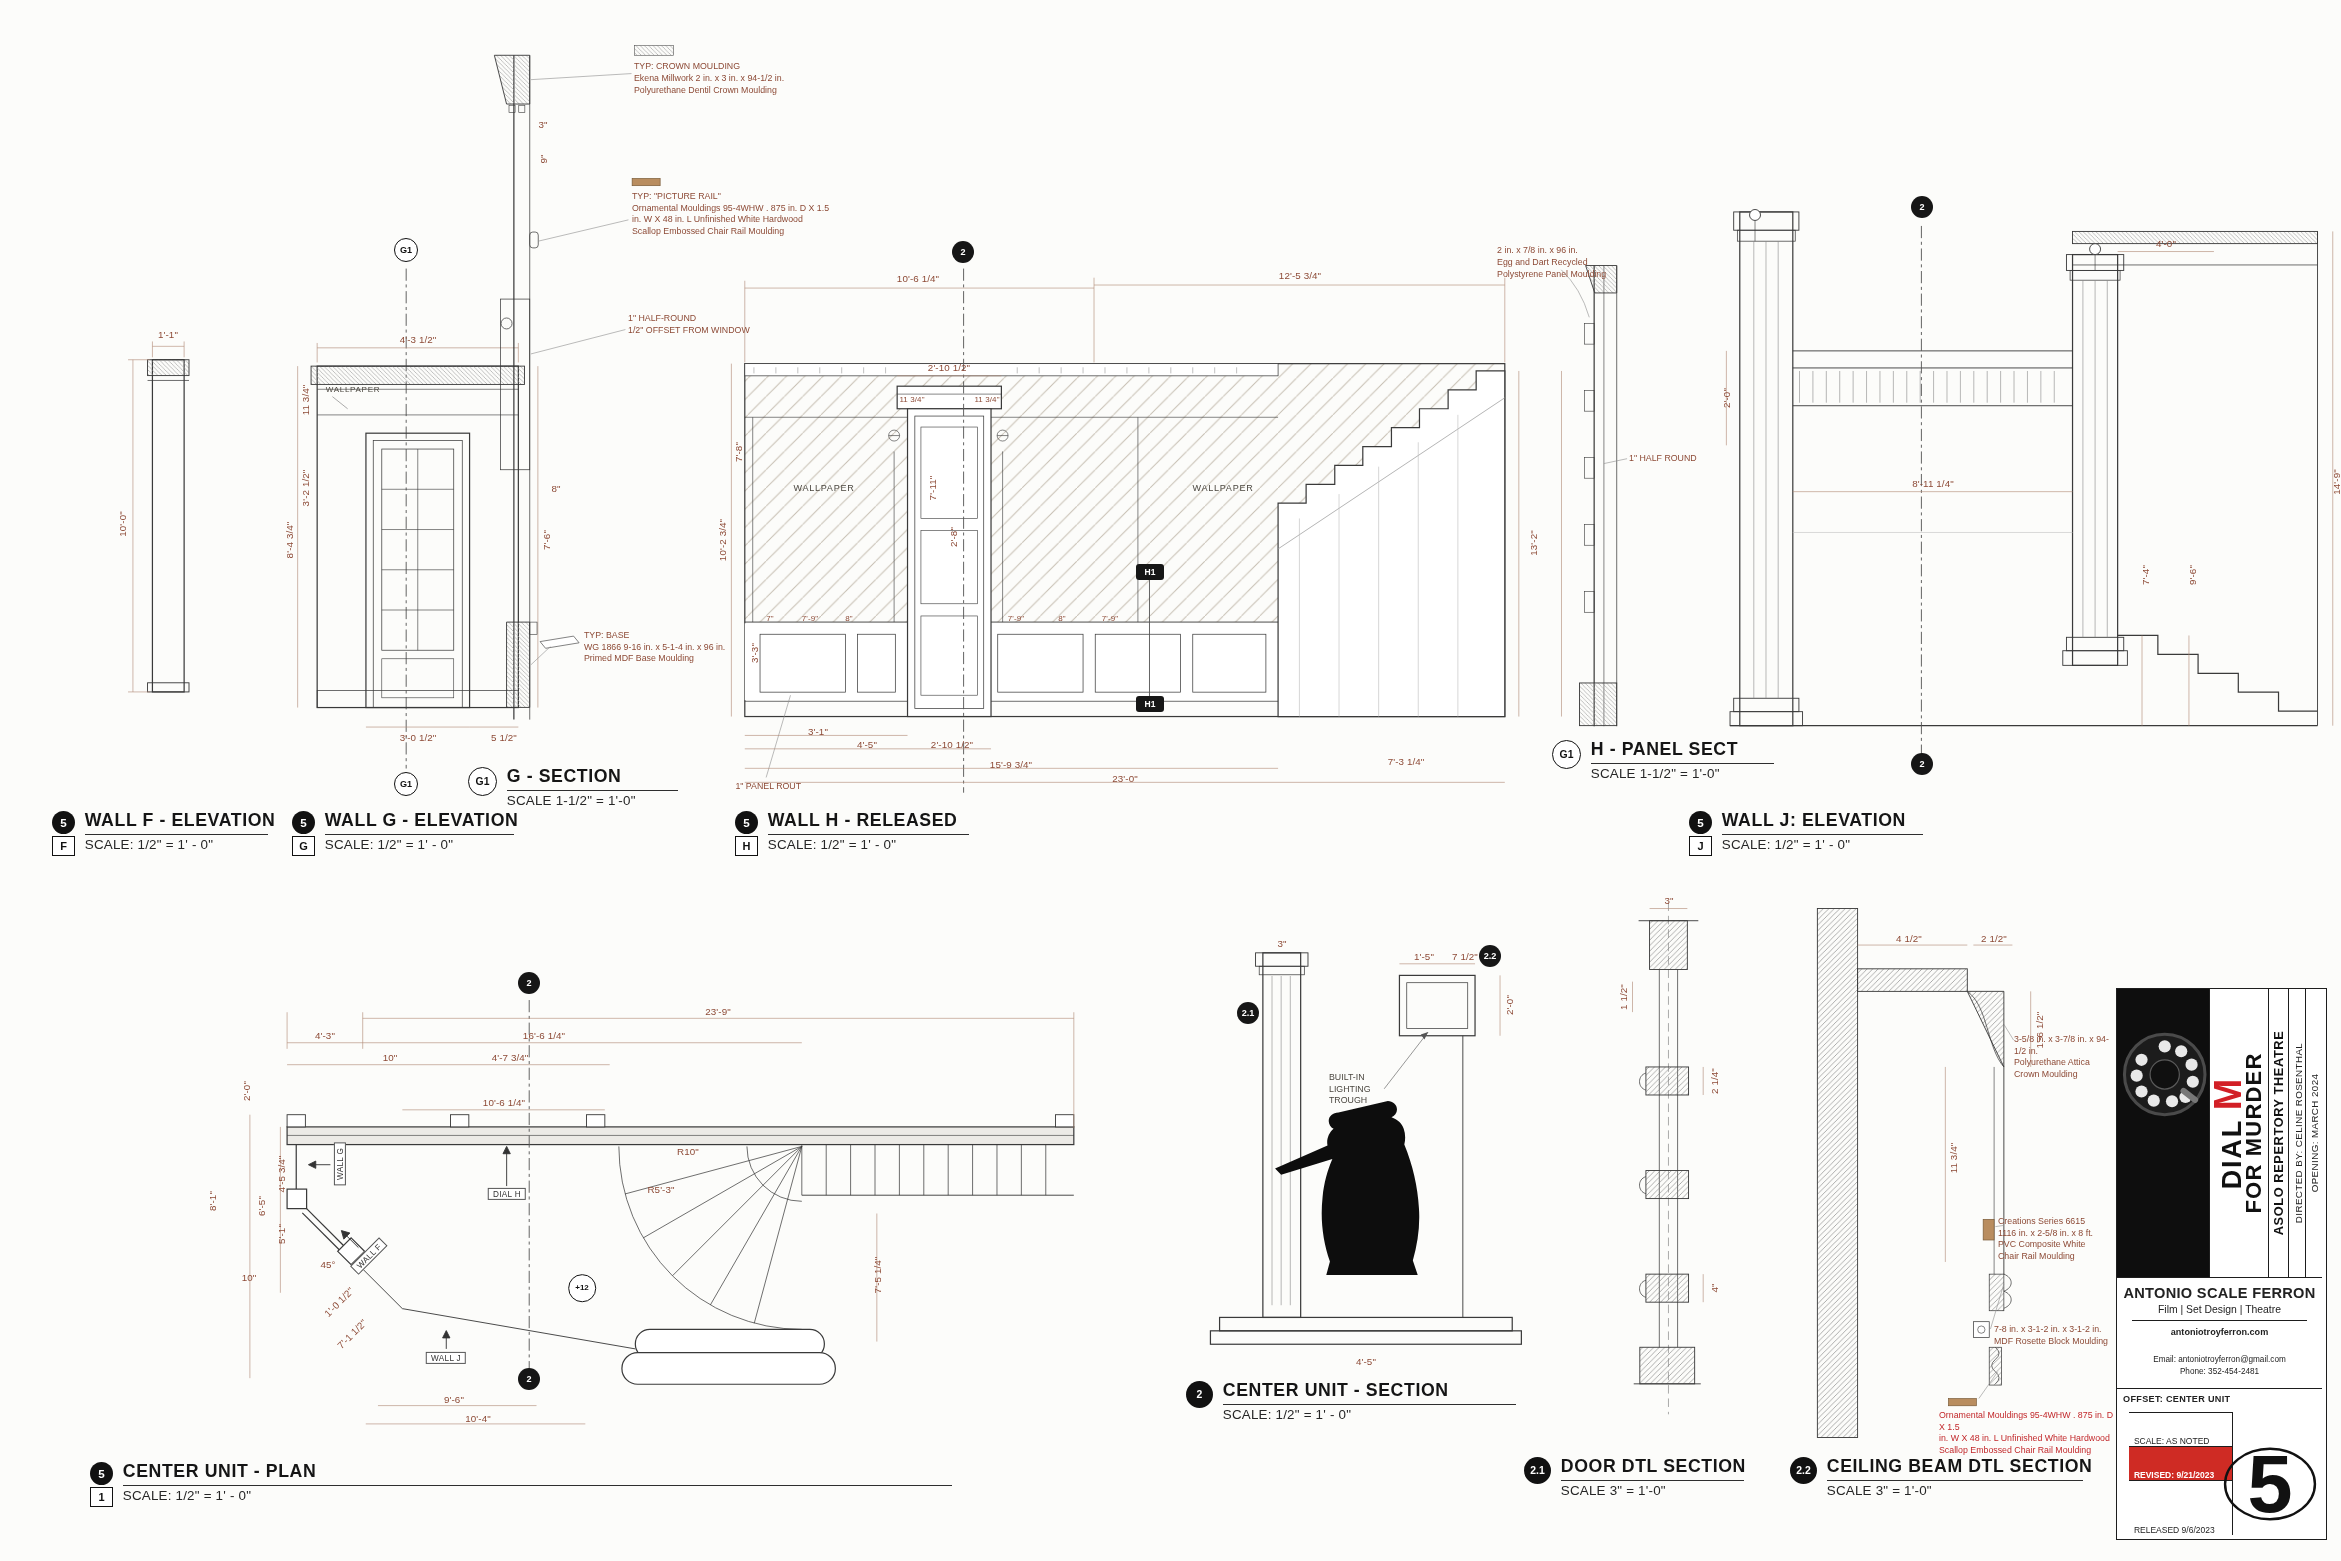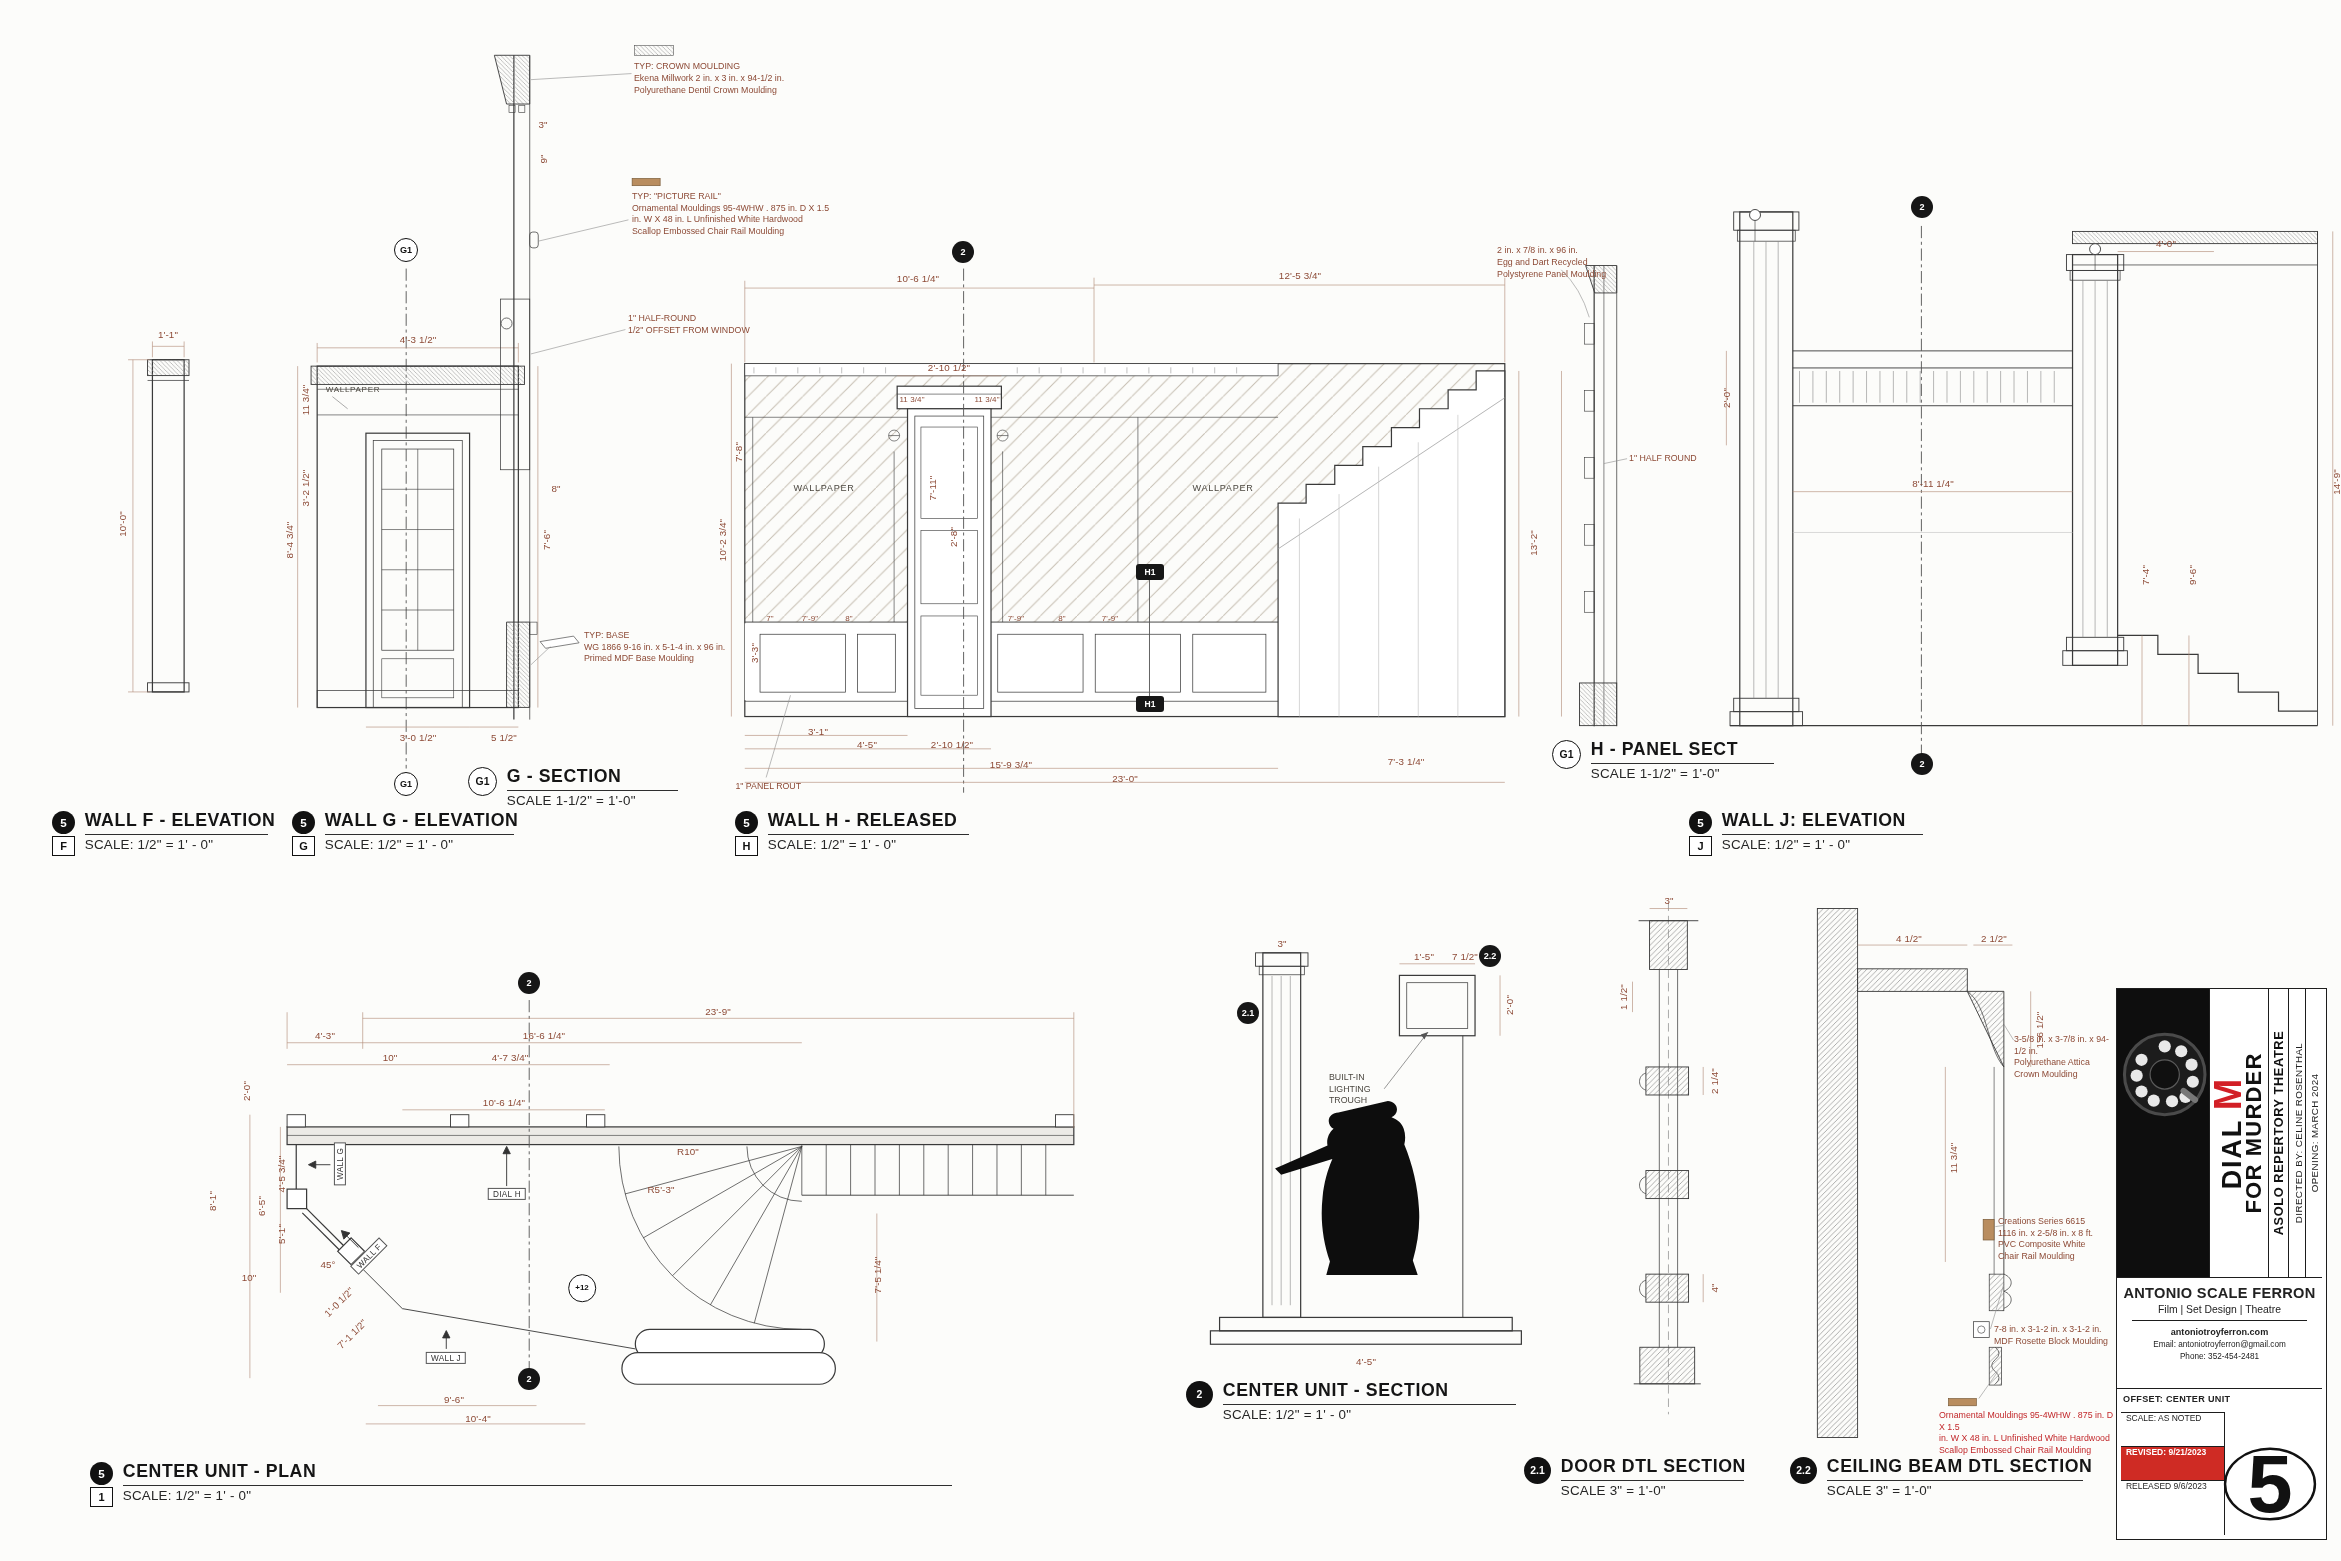--- a/index.html
+++ b/index.html
@@ -39,24 +39,24 @@
   .tb .cell{position:absolute;box-sizing:border-box;}
   .vrot{position:absolute;transform:translate(-50%,-50%) rotate(-90deg);white-space:nowrap;text-align:center;}
   .logo1{font-weight:bold;font-size:27px;letter-spacing:1.8px;color:#111;}
   .logo1 .bigm{font-size:38px;color:#d21f26;}
   .logo2{font-weight:bold;font-size:22px;letter-spacing:1.2px;color:#111;}
   .theatre{font-weight:bold;font-size:12.8px;letter-spacing:0.6px;color:#111;}
   .tbsub{font-size:9.8px;letter-spacing:0.4px;color:#222;}
   .tb .name{font-weight:bold;font-size:14.6px;letter-spacing:0.3px;text-align:center;}
   .tb .roles{font-size:10.4px;text-align:center;margin-top:2.4px;}
   .tb .site{font-size:9.1px;font-weight:bold;text-align:center;margin-top:6.1px;}
-  .tb .contact{font-size:8.2px;text-align:center;margin-top:2px;line-height:1.45;white-space:pre-line;}
+  .tb .contact{font-size:8.2px;text-align:center;margin-top:17px;line-height:1.45;white-space:pre-line;}
   .tb .drawing{font-size:9.1px;font-weight:bold;letter-spacing:0.3px;padding:4.9px 6.1px;}
-  .strip{position:absolute;left:4px;width:104px;height:34px;box-sizing:border-box;border-top:1.2px solid #1d1d1d;
-         border-right:1.2px solid #1d1d1d;font-size:8.5px;display:flex;align-items:flex-start;padding:0 4.9px;}
+  .strip{position:absolute;left:12px;width:104px;height:34px;box-sizing:border-box;border-top:1.2px solid #1d1d1d;
+         border-right:1.2px solid #1d1d1d;font-size:8.5px;display:flex;align-items:flex-end;padding:0 4.9px;}
   .strip.red{background:#cf2b24;color:#fff;font-weight:bold;}
   .big5wrap{position:absolute;right:0;bottom:0;width:104px;height:102px;display:flex;align-items:center;justify-content:center;}
   .big5{font-size:81px;font-weight:bold;color:#111;line-height:1;}
   .big5svg{position:absolute;left:0;top:0;}
 </style>
 </head>
 <body>
 
 <div class="sheet">
 

